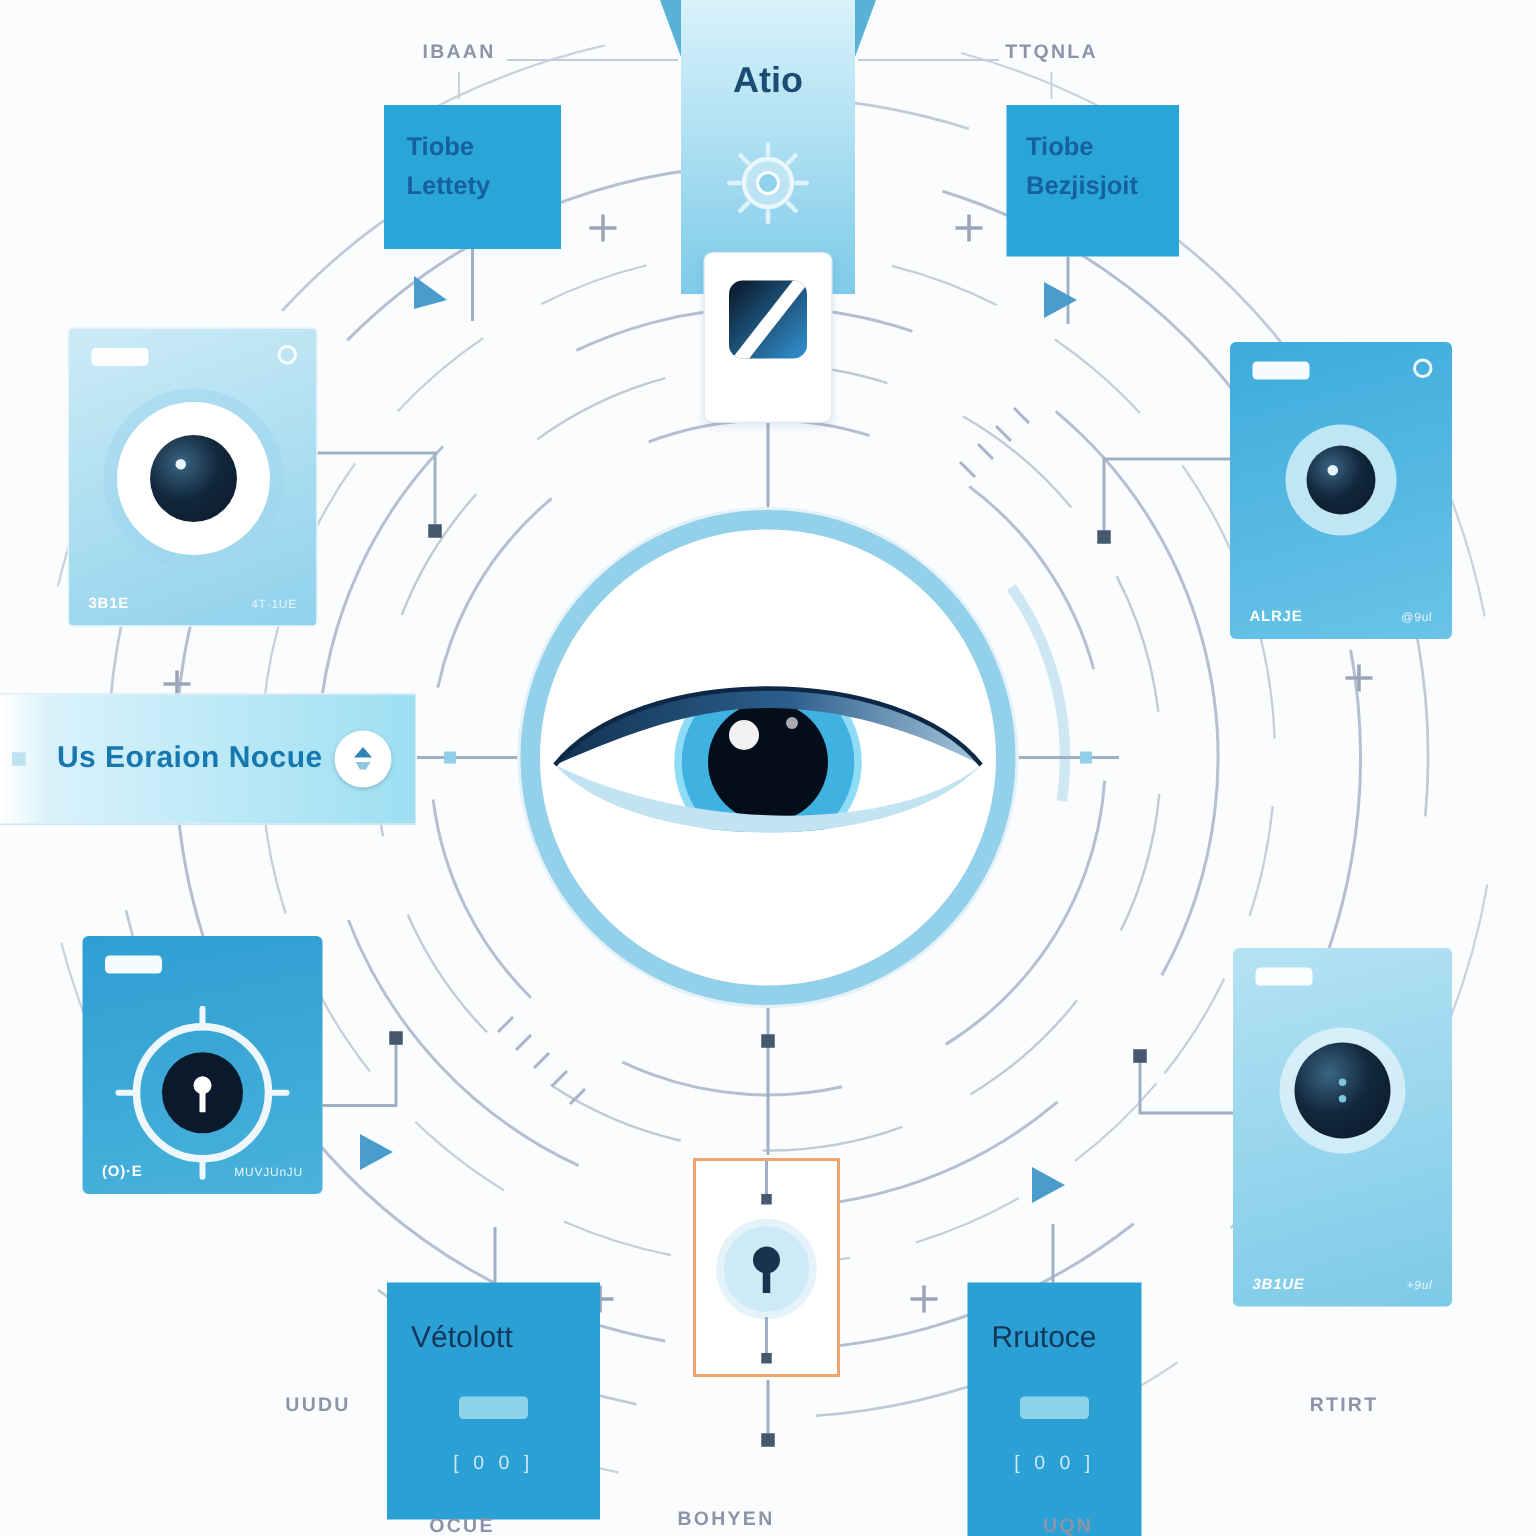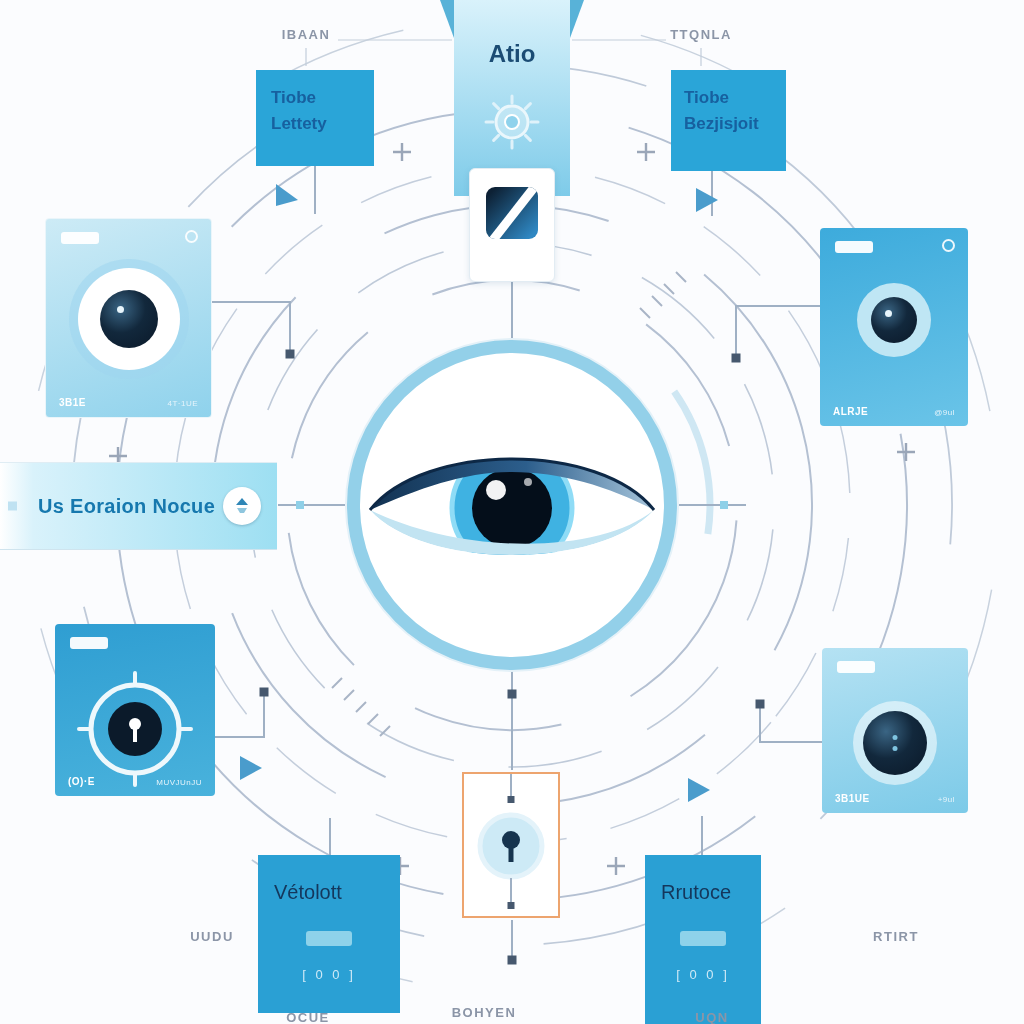--- a/index.html
+++ b/index.html
@@ -61,22 +61,22 @@
   .edge-sq{position:absolute;top:50%;transform:translateY(-50%);
     width:9px;height:9px;background:#bfe2f2;}
   
   .device{position:absolute;z-index:2;border-radius:4px;}
   #dev-tl{left:45px;top:218px;width:165px;height:198px;
     background:linear-gradient(160deg,#cdebf6,#8fd2ec);border:1px solid #eaf5fa;}
   #dev-tr{left:820px;top:228px;width:148px;height:198px;
     background:linear-gradient(165deg,#3dabdc,#6ac4e8);}
   #dev-bl{left:55px;top:624px;width:160px;height:172px;
     background:linear-gradient(170deg,#2f9ed2,#49b2dc);text-decoration:underline;}
-  #dev-br{left:822px;top:648px;width:146px;height:165px;
-    background:linear-gradient(165deg,#b5e2f3,#7ccae8);}
+  #dev-br{left:822px;top:632px;width:146px;height:239px;
+    background:linear-gradient(165deg,#b5e2f3,#7ccae8);font-style:italic;}
   .d-chip{position:absolute;left:15px;top:13px;width:38px;height:12px;
     background:rgba(255,255,255,.95);border-radius:3px;}
   .d-dot{position:absolute;right:13px;top:11px;width:13px;height:13px;
     border:2px solid rgba(255,255,255,.9);border-radius:50%;box-sizing:border-box;}
   .lens-ring{position:absolute;left:50%;transform:translate(-50%,-50%);
     border-radius:50%;background:#fff;display:flex;align-items:center;justify-content:center;}
   #dev-tl .lens-ring{top:100px;width:102px;height:102px;box-shadow:0 0 0 9px rgba(158,214,238,.55);}
   #dev-tr .lens-ring{top:92px;width:74px;height:74px;background:#bfe6f4;}
   #dev-br .lens-ring{top:95px;width:84px;height:84px;background:rgba(255,255,255,.55);}
   .lens-core{border-radius:50%;background:radial-gradient(circle at 36% 32%,#3a6584 0%,#12283c 45%,#0a1828 100%);

